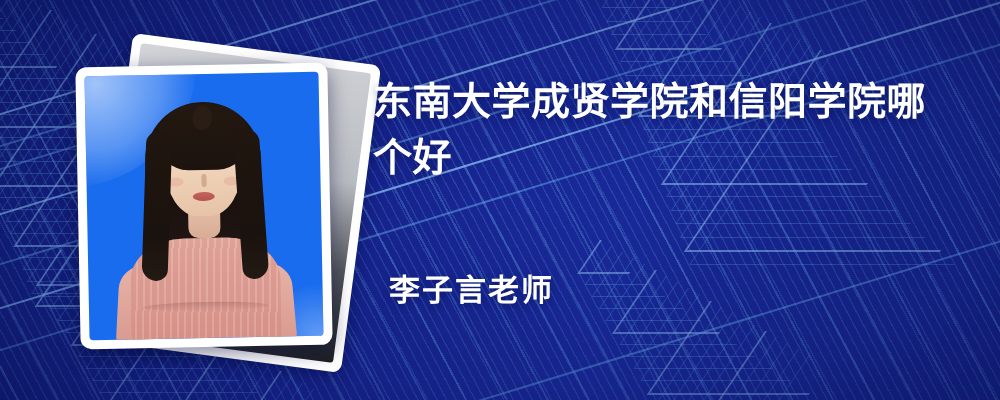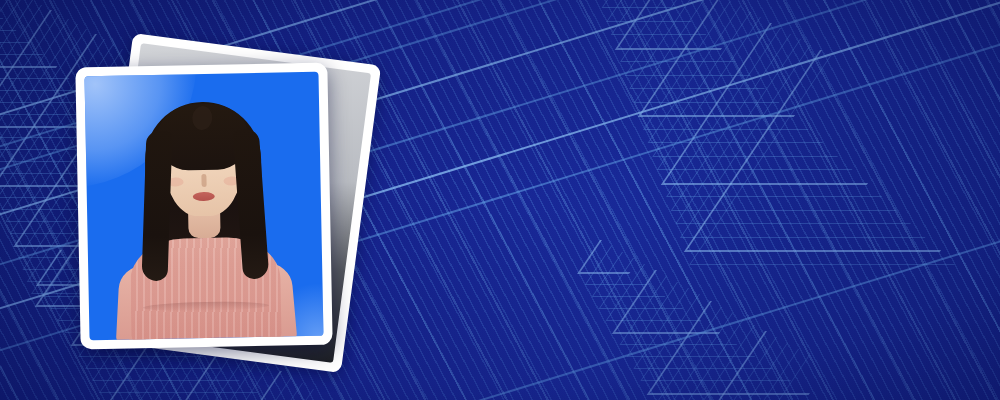--- a/index.html
+++ b/index.html
@@ -389,15 +389,17 @@
           <div class="hair-part"></div>
           <div class="hair-strand-l"></div>
           <div class="hair-strand-r"></div>
         </div>
       </div>
     </div>
 
   </div>
 
   <div class="text-col">
+    <div class="title">东南大学成贤学院和信阳学院哪个好</div>
+    <div class="author">李子言老师</div>
   </div>
 
 </div>
 
 </body></html>

